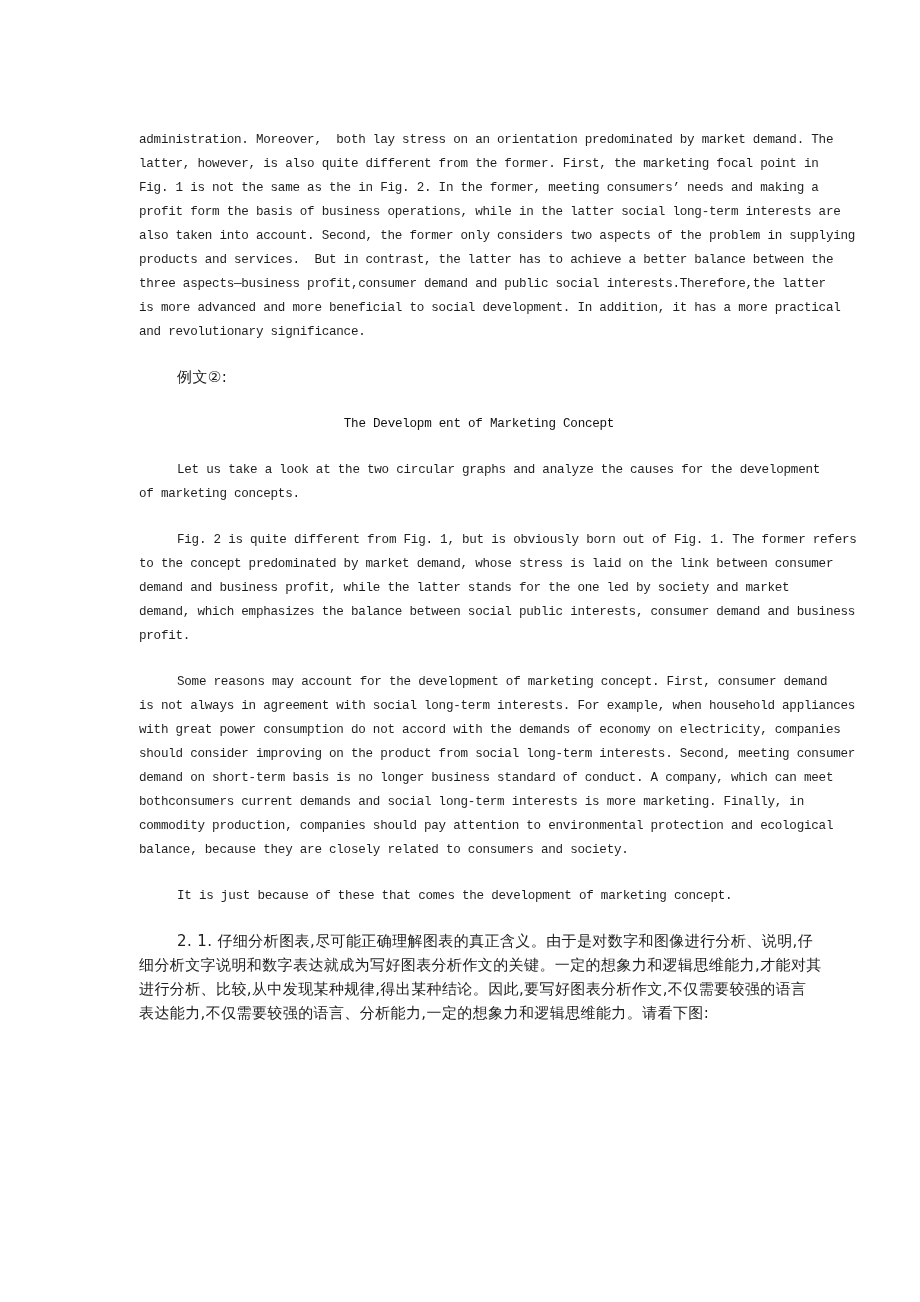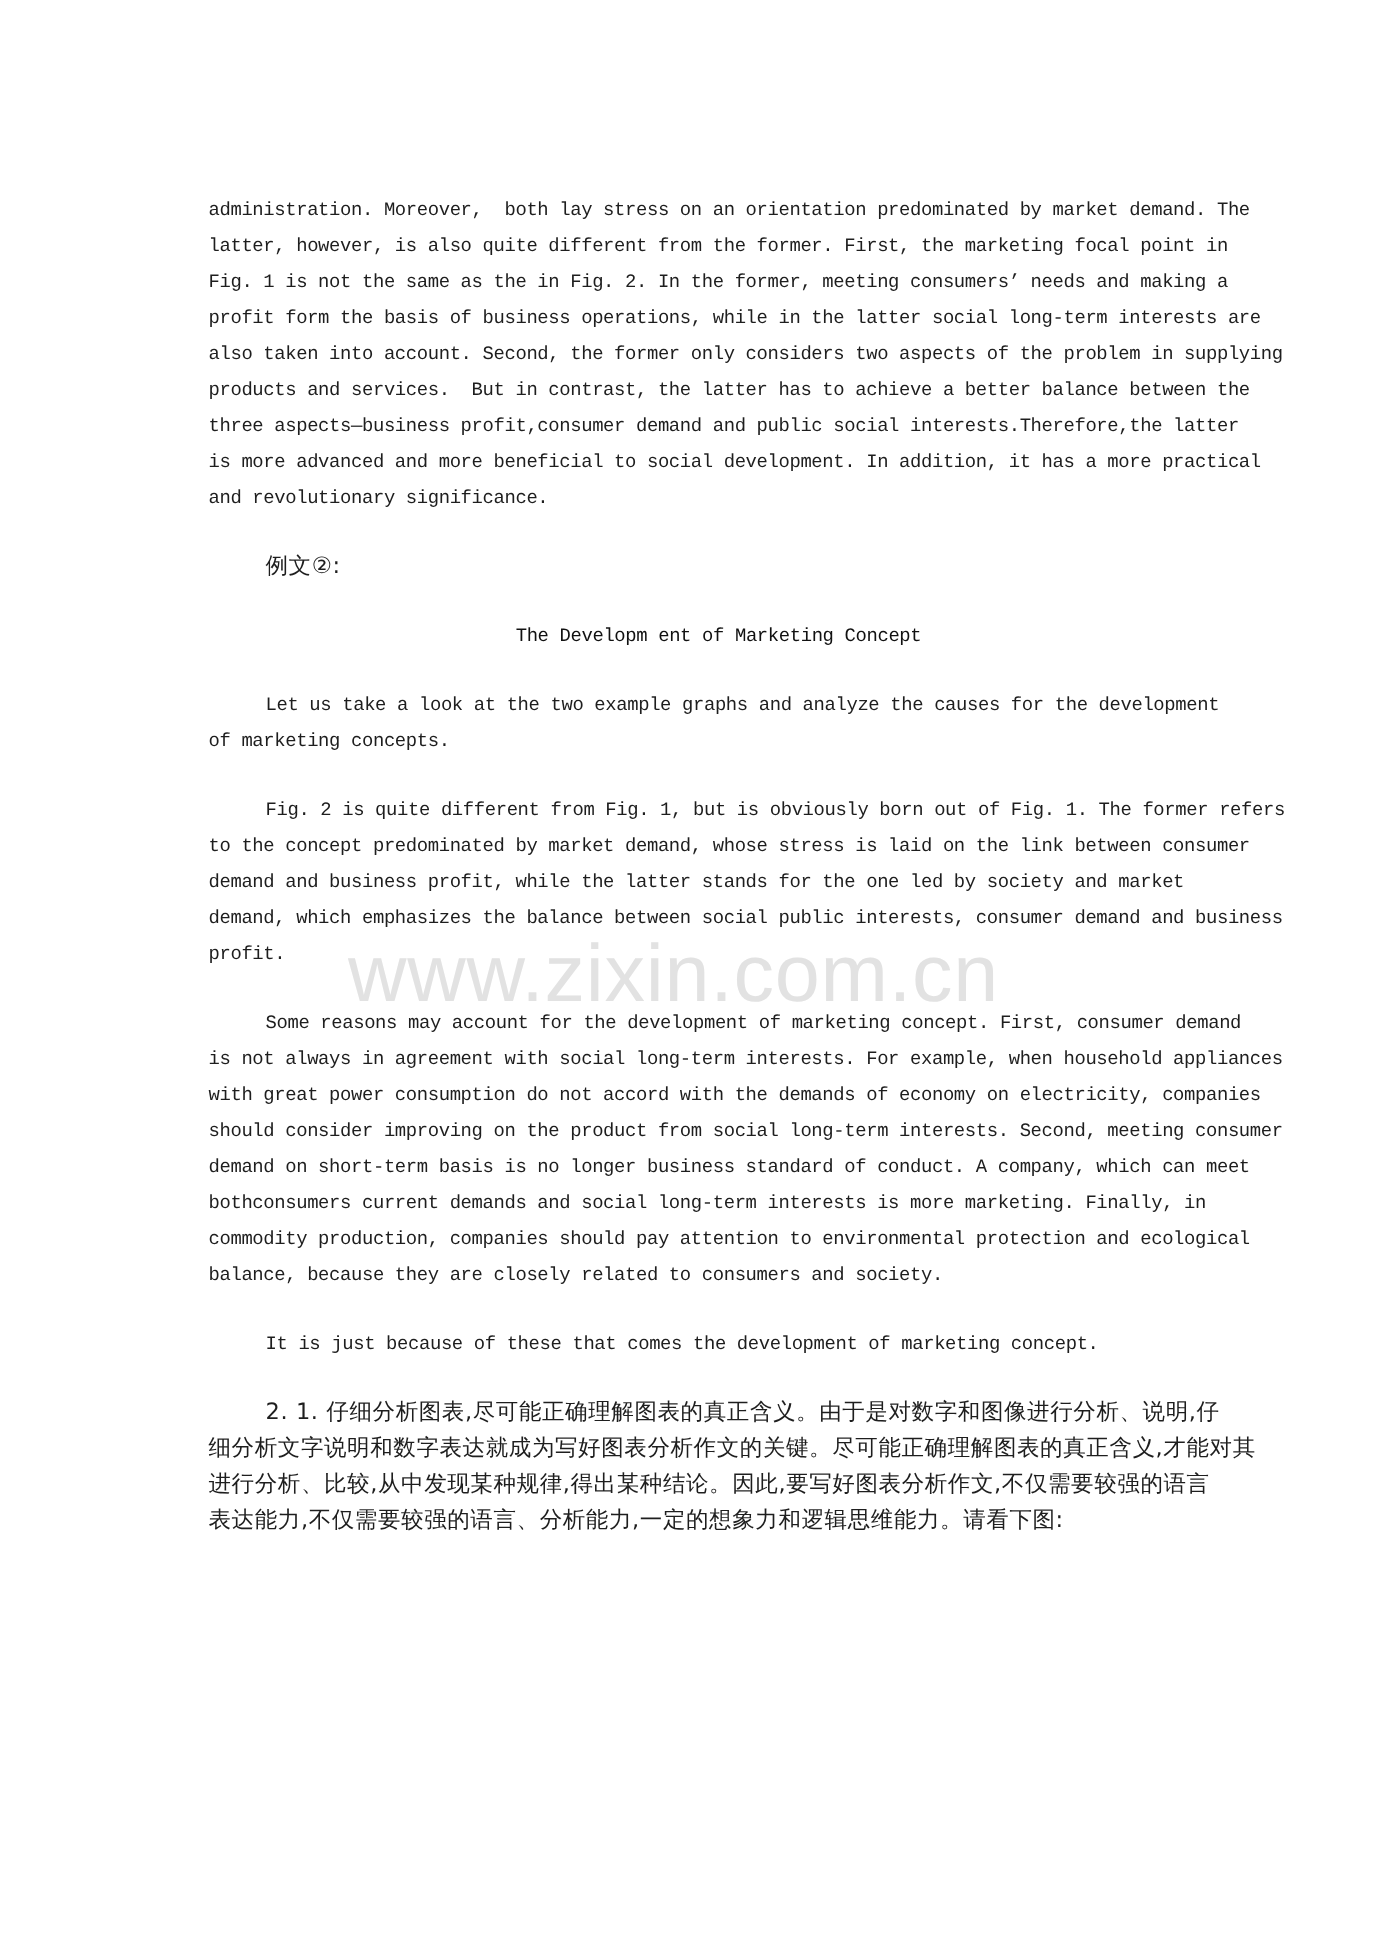--- a/index.html
+++ b/index.html
@@ -79,49 +79,48 @@
     <div class="line" style="top:260px">three aspects—business profit,consumer demand and public social interests.Therefore,the latter</div>
     <div class="line" style="top:284px">is more advanced and more beneficial to social development. In addition, it has a more practical</div>
     <div class="line" style="top:308px">and revolutionary significance.</div>
   </div>
 
   <div class="line indent cn" style="top:353px">例文②:</div>
 
   <div class="title" style="top:400px">The Developm ent of Marketing Concept</div>
 
   <div>
-    <div class="line indent" style="top:446px">Let us take a look at the two example graphs and analyze the causes for the development</div>
+    <div class="line indent" style="top:446px">Let us take a look at the two circular graphs and analyze the causes for the development</div>
     <div class="line" style="top:470px">of marketing concepts.</div>
   </div>
 
   <div>
     <div class="line indent" style="top:516px">Fig. 2 is quite different from Fig. 1, but is obviously born out of Fig. 1. The former refers</div>
     <div class="line" style="top:540px">to the concept predominated by market demand, whose stress is laid on the link between consumer</div>
     <div class="line" style="top:564px">demand and business profit, while the latter stands for the one led by society and market</div>
     <div class="line" style="top:588px">demand, which emphasizes the balance between social public interests, consumer demand and business</div>
     <div class="line" style="top:612px">profit.</div>
   </div>
 
-  <div class="watermark">www.zixin.com.cn</div>
 
   <div>
     <div class="line indent" style="top:658px">Some reasons may account for the development of marketing concept. First, consumer demand</div>
     <div class="line" style="top:682px">is not always in agreement with social long-term interests. For example, when household appliances</div>
     <div class="line" style="top:706px">with great power consumption do not accord with the demands of economy on electricity, companies</div>
     <div class="line" style="top:730px">should consider improving on the product from social long-term interests. Second, meeting consumer</div>
     <div class="line" style="top:754px">demand on short-term basis is no longer business standard of conduct. A company, which can meet</div>
     <div class="line" style="top:778px">bothconsumers current demands and social long-term interests is more marketing. Finally, in</div>
     <div class="line" style="top:802px">commodity production, companies should pay attention to environmental protection and ecological</div>
     <div class="line" style="top:826px">balance, because they are closely related to consumers and society.</div>
   </div>
 
   <div>
     <div class="line indent" style="top:872px">It is just because of these that comes the development of marketing concept.</div>
   </div>
 
   <div>
     <div class="line indent cn" style="top:917px">2. 1. 仔细分析图表,尽可能正确理解图表的真正含义。由于是对数字和图像进行分析、说明,仔</div>
-    <div class="line cn" style="top:941px">细分析文字说明和数字表达就成为写好图表分析作文的关键。尽可能正确理解图表的真正含义,才能对其</div>
+    <div class="line cn" style="top:941px">细分析文字说明和数字表达就成为写好图表分析作文的关键。一定的想象力和逻辑思维能力,才能对其</div>
     <div class="line cn" style="top:965px">进行分析、比较,从中发现某种规律,得出某种结论。因此,要写好图表分析作文,不仅需要较强的语言</div>
     <div class="line cn" style="top:989px">表达能力,不仅需要较强的语言、分析能力,一定的想象力和逻辑思维能力。请看下图:</div>
   </div>
 
 </div>
 
 </body></html>

